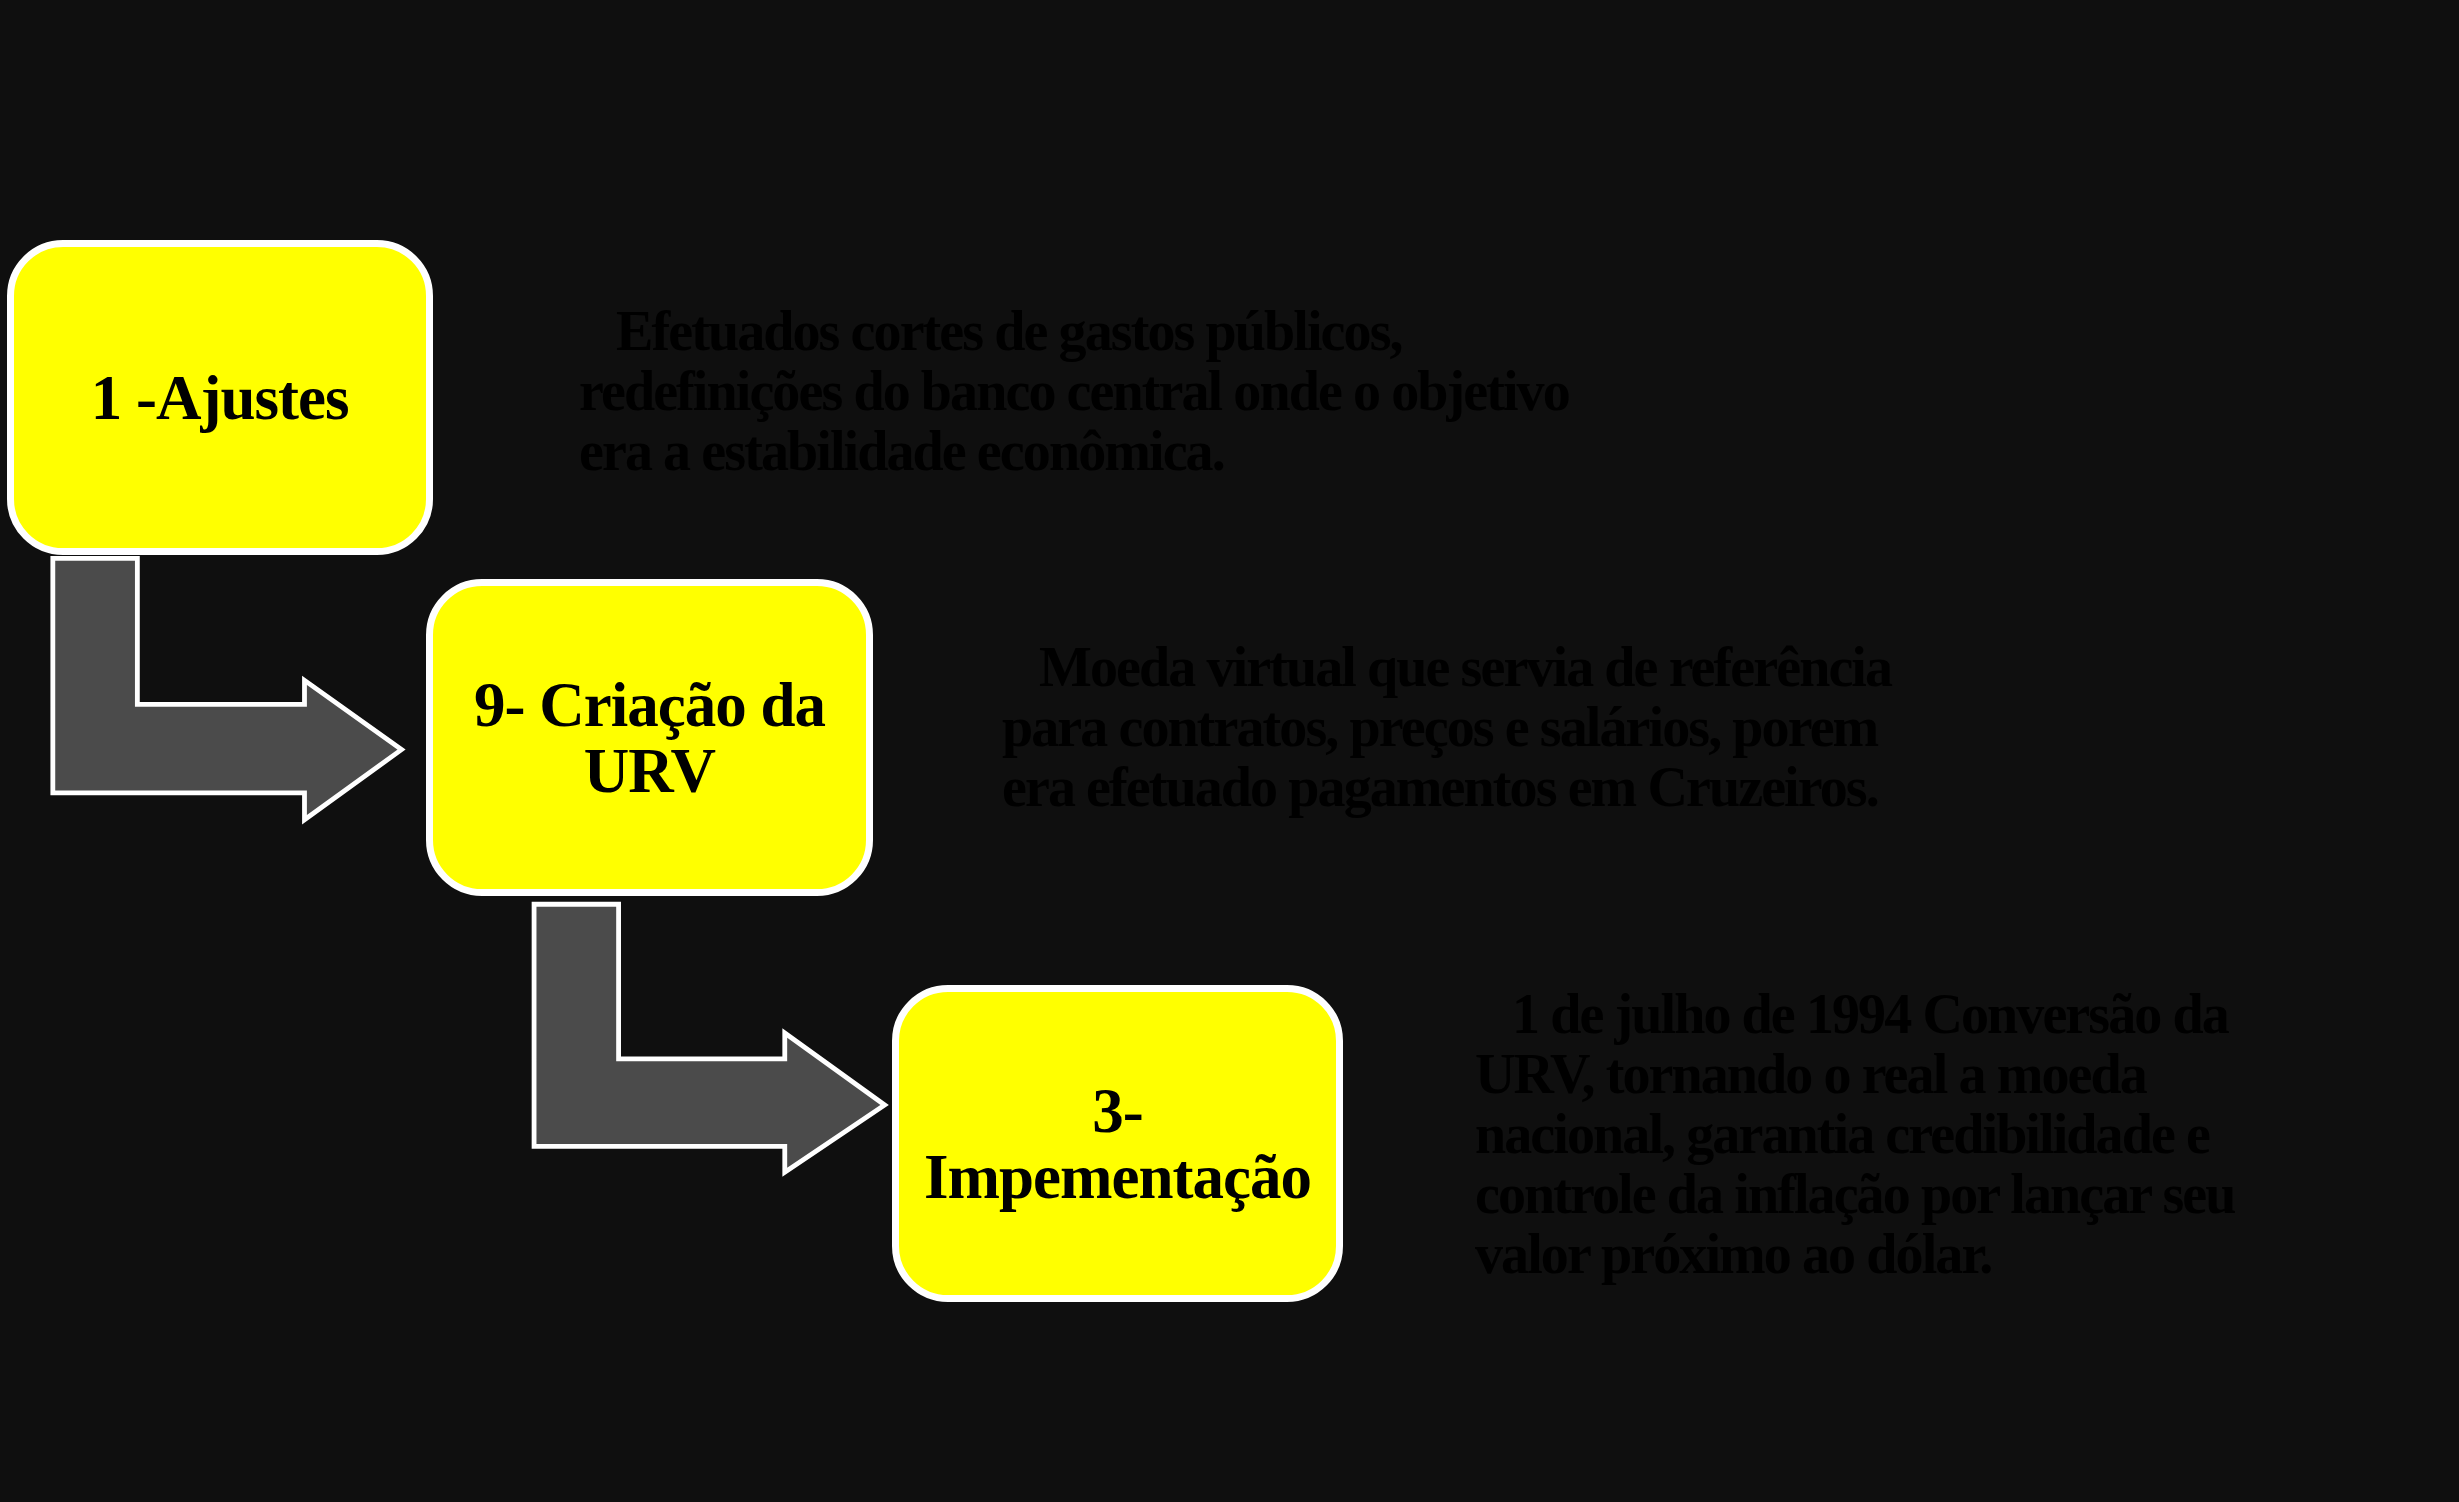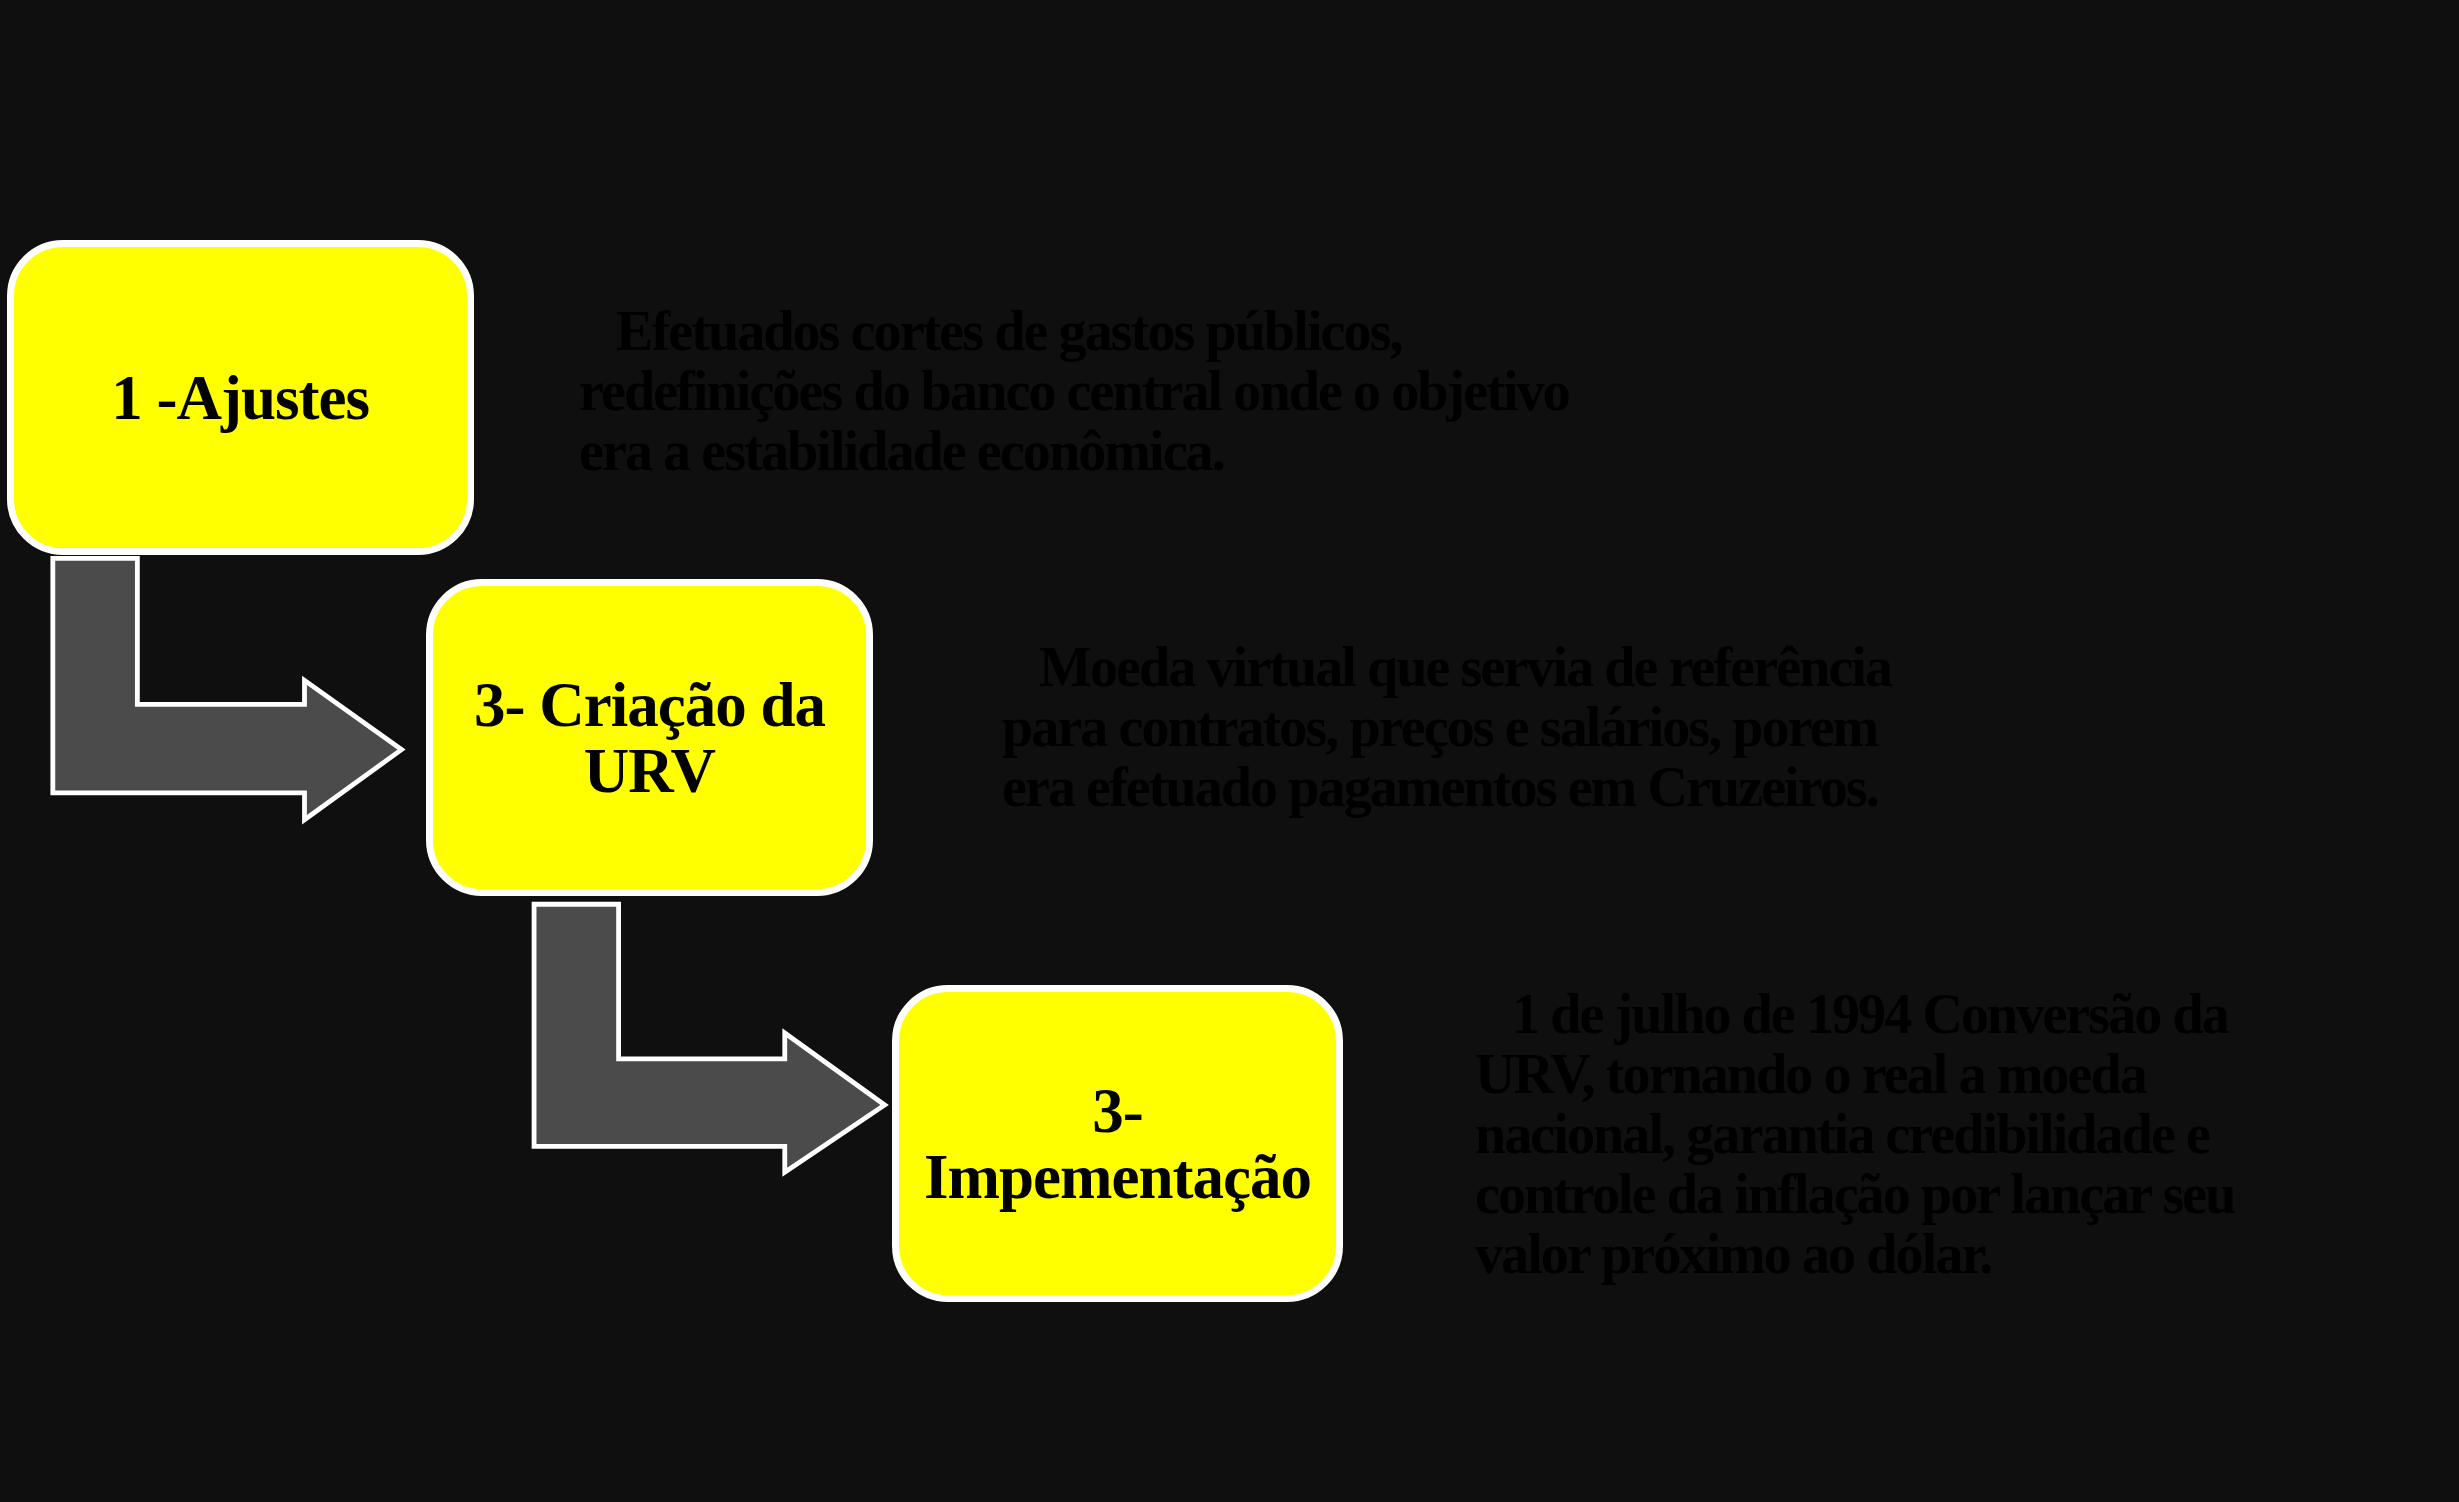--- a/index.html
+++ b/index.html
@@ -37,21 +37,21 @@
     display: flex;
     align-items: center;
     justify-content: center;
     text-align: center;
     color: var(--box-text, #000000);
     font-weight: bold;
     font-size: 63px;
     line-height: 66px;
     letter-spacing: -1px;
   }
-  .box1 { left: 6.7px;   top: 240px; width: 467px; height: 315px; }
+  .box1 { left: 6.7px;   top: 240px; width: 426px; height: 315px; }
   .box2 { left: 426px; top: 579px; width: 447px; height: 317px; }
   .box3 { left: 892px; top: 949px; width: 451px; height: 317px; margin-top: 36px; }
   .box-label { display: flex; flex-direction: column; }
   .desc {
     position: absolute;
     color: var(--description-text, #000000);
     font-weight: bold;
     font-size: 56px;
     line-height: 60px;
     letter-spacing: -1.9px;
@@ -73,21 +73,21 @@
   </svg>
 
   <div class="box box1">
     <div class="box-label">
       <span class="box-line">1 -Ajustes</span>
     </div>
   </div>
 
   <div class="box box2">
     <div class="box-label">
-      <span class="box-line">3- Criação da</span>
+      <span class="box-line">9- Criação da</span>
       <span class="box-line">URV</span>
     </div>
   </div>
 
   <div class="box box3">
     <div class="box-label">
       <span class="box-line">3-Impementação</span>
     </div>
   </div>
 

